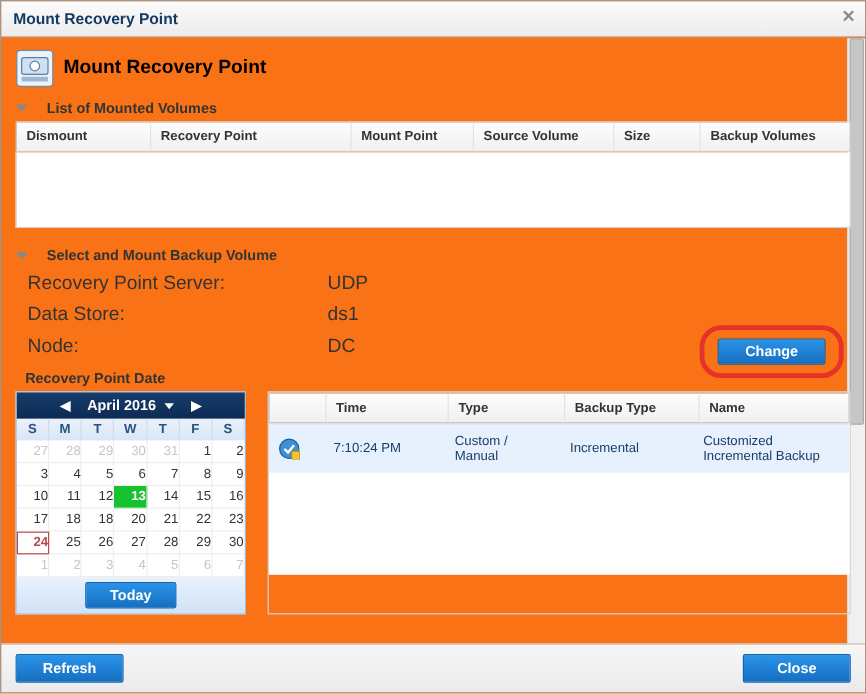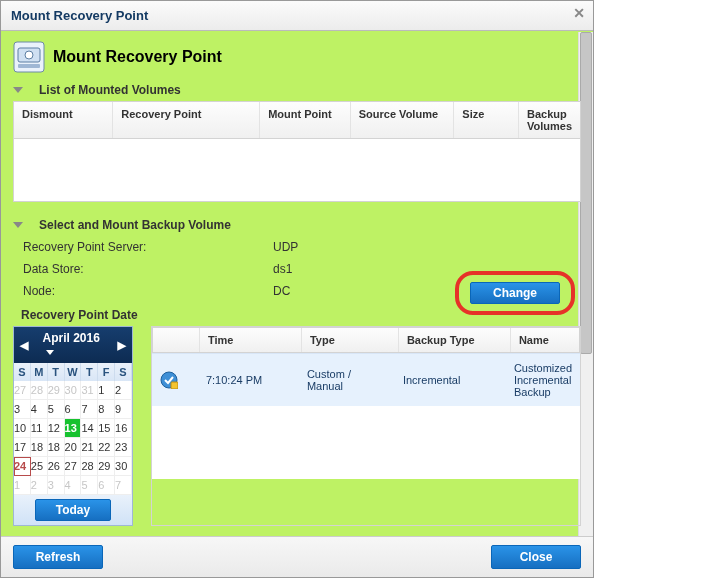--- a/index.html
+++ b/index.html
@@ -1,43 +1,43 @@
 <!DOCTYPE html>
 <html><head>
 <meta charset="utf-8">
 <style>
 html,body{margin:0;padding:0;font-family:Arial,Helvetica,sans-serif;font-size:12px;color:#333;background:#fff}
-.window{width:594px;height:578px;box-sizing:border-box;border:1px solid #999;position:relative;background:#bef264;overflow:hidden}
+.window{width:722px;height:578px;box-sizing:border-box;border:1px solid #999;position:relative;background:#f97316;overflow:hidden}
 .titlebar{background:linear-gradient(#fbfbfb,#ececec);border-bottom:1px solid #bbb;padding:7px 10px;font-weight:bold;color:#143a63;font-size:13px;position:relative}
 .titlebar .close{position:absolute;right:8px;top:4px;color:#888;font-size:14px;cursor:pointer}
 .content{padding:8px 12px 0 12px;position:relative;height:calc(100% - 78px);box-sizing:border-box;overflow:hidden}
 .pagehead{display:flex;align-items:center;gap:8px;margin:2px 0 10px 0}
 .disk-icon svg{display:block}
 .pagehead h2{font-size:16px;margin:0;color:#000;font-weight:bold}
 .sectionhead{font-weight:bold;color:#333;font-size:12px;margin:4px 0;display:flex;align-items:center;gap:16px}
 .tri{display:inline-block;width:0;height:0;border-left:5px solid transparent;border-right:5px solid transparent;border-top:6px solid #888}
 .gridhead{display:flex;background:linear-gradient(#fdfdfd,#f0f0f0);border:1px solid #d3d3d3;font-weight:bold;color:#333}
 .gridhead>div{padding:6px 8px;border-right:1px solid #e3e3e3;font-size:11px}
 .mounted-body{border:1px solid #d3d3d3;border-top:none;height:62px;background:#fff}
-.formrow{display:flex;align-items:center;padding:4px 10px;font-size:12px}
+.formrow{display:flex;align-items:center;padding:4px 10px;font-size:16px}
 .formrow .lbl{width:250px;color:#333}
 .formrow .val{color:#333}
 .change-btn{background:linear-gradient(#2a93e8,#166fc1);color:#fff;border:1px solid #0a66b8;border-radius:2px;width:90px;height:22px;font-size:12px;font-weight:bold;cursor:pointer}
 .change-wrap{position:absolute;right:18px;top:240px}
 .change-circle{border:4px solid #e63228;border-radius:18px;padding:7px 11px;display:inline-block}
 .subsection-title{font-weight:bold;font-size:12px;margin:6px 0 4px 8px}
 .lower{display:flex;gap:18px;margin-top:2px}
 .calwrap{border:1px solid #9fb7d4;width:190px;background:#fff}
 .calhead{background:linear-gradient(#163d6e,#0d2b52);color:#fff;display:flex;align-items:center;justify-content:center;gap:8px;padding:4px 0;font-weight:bold;font-size:12px}
 .calhead .nav{cursor:pointer;padding:0 6px;font-size:11px}
 .caldown{display:inline-block;width:0;height:0;border-left:4px solid transparent;border-right:4px solid transparent;border-top:5px solid #fff;margin-left:4px;vertical-align:middle}
 .dow{display:grid;grid-template-columns:repeat(7,1fr);background:linear-gradient(#eaf1fa,#d9e6f6);color:#2a537e;font-weight:bold;font-size:11px;text-align:center}
 .dow>div{padding:3px 0;border-right:1px solid #cddcee}
 .days{display:grid;grid-template-columns:repeat(7,1fr)}
-.days>div{text-align:left;padding:3px 0;font-size:11px;color:#333;border-right:1px solid #eee;border-bottom:1px solid #eee;position:relative}
+.days>div{text-align:right;padding:3px 0;font-size:11px;color:#333;border-right:1px solid #eee;border-bottom:1px solid #eee;position:relative}
 .days>div.other{color:#c6c6c6}
 .days>div.rp{background:#17c22f;color:#fff;font-weight:bold}
 .days>div.today{outline:1px solid #b74b4b;outline-offset:-1px;color:#b74b4b;font-weight:bold}
 .todaybar{background:linear-gradient(#e9f1fb,#d0e2f7);text-align:center;padding:4px 0}
 .todaybtn{background:linear-gradient(#2a93e8,#166fc1);color:#fff;border:1px solid #0a66b8;border-radius:2px;padding:3px 20px;font-size:12px;font-weight:bold;cursor:pointer}
 .rptable{flex:1;border:1px solid #d3d3d3}
 .rptable .gridhead>div{border-right:1px solid #e3e3e3}
 .rprow{display:flex;background:#e6f1fd;border-top:1px solid #d8e6f7;align-items:center}
 .rprow>div{padding:8px;font-size:11px;color:#1a3d66}
 .rpicon svg{display:block}

